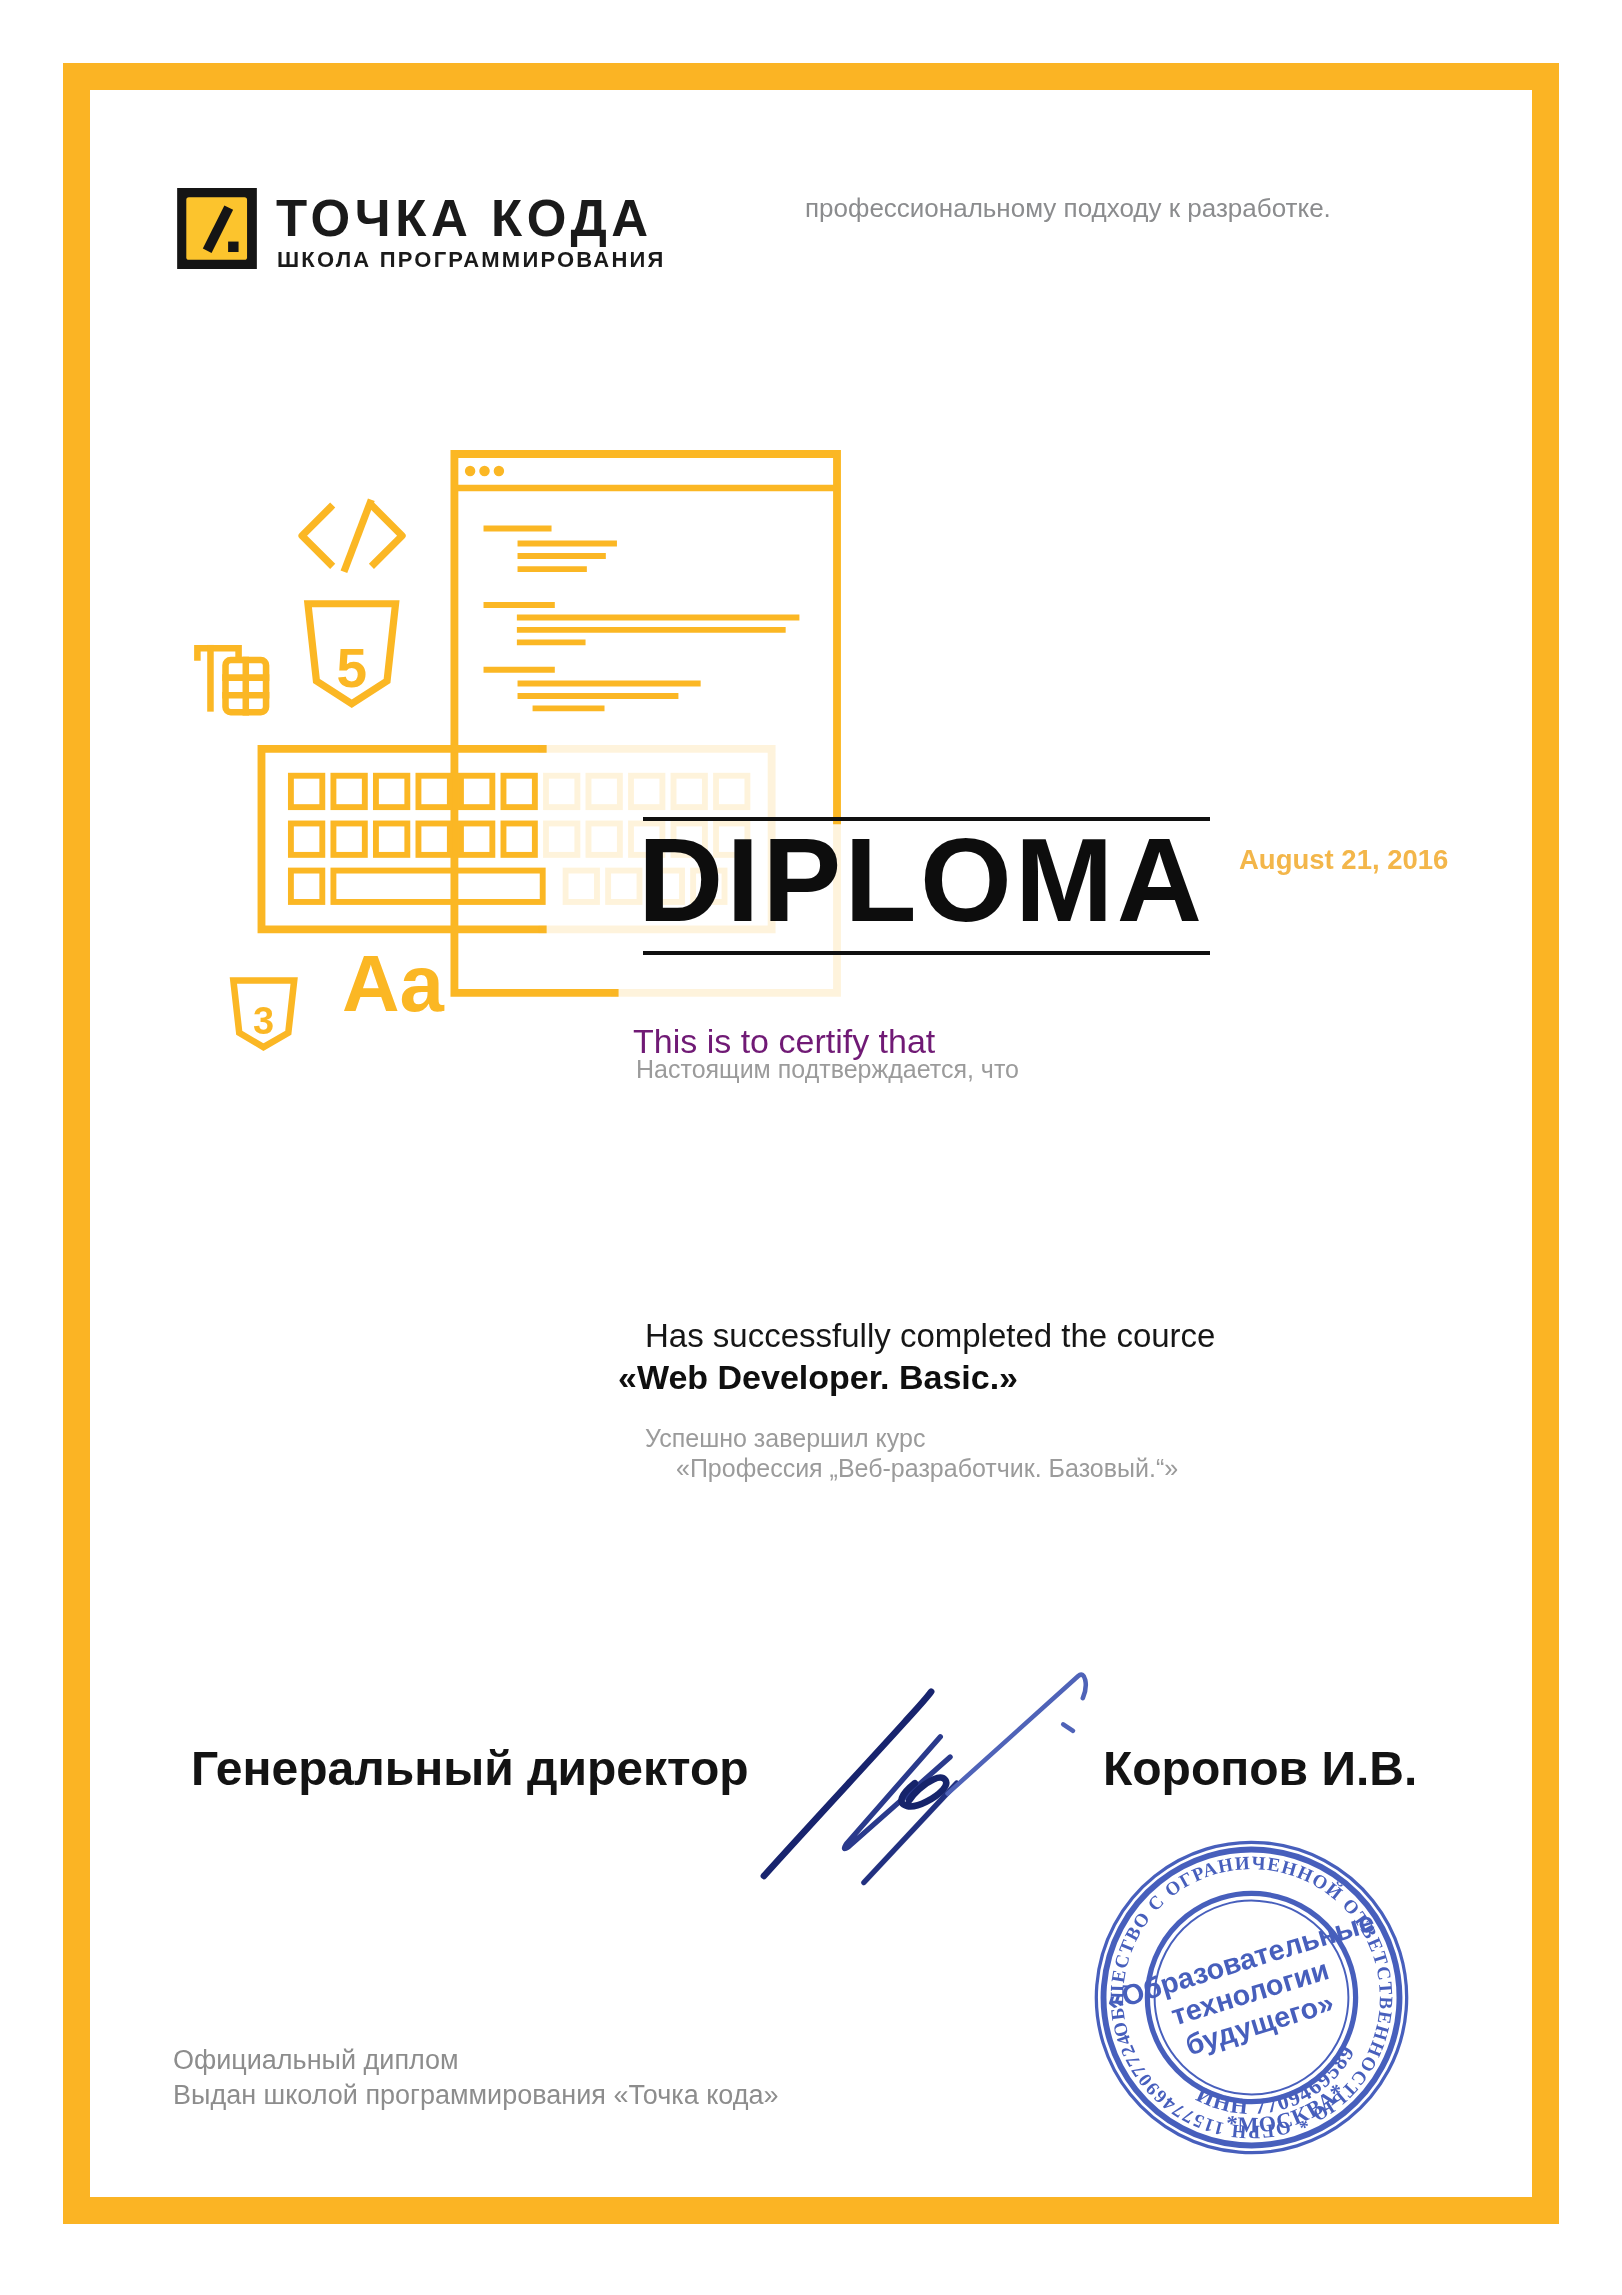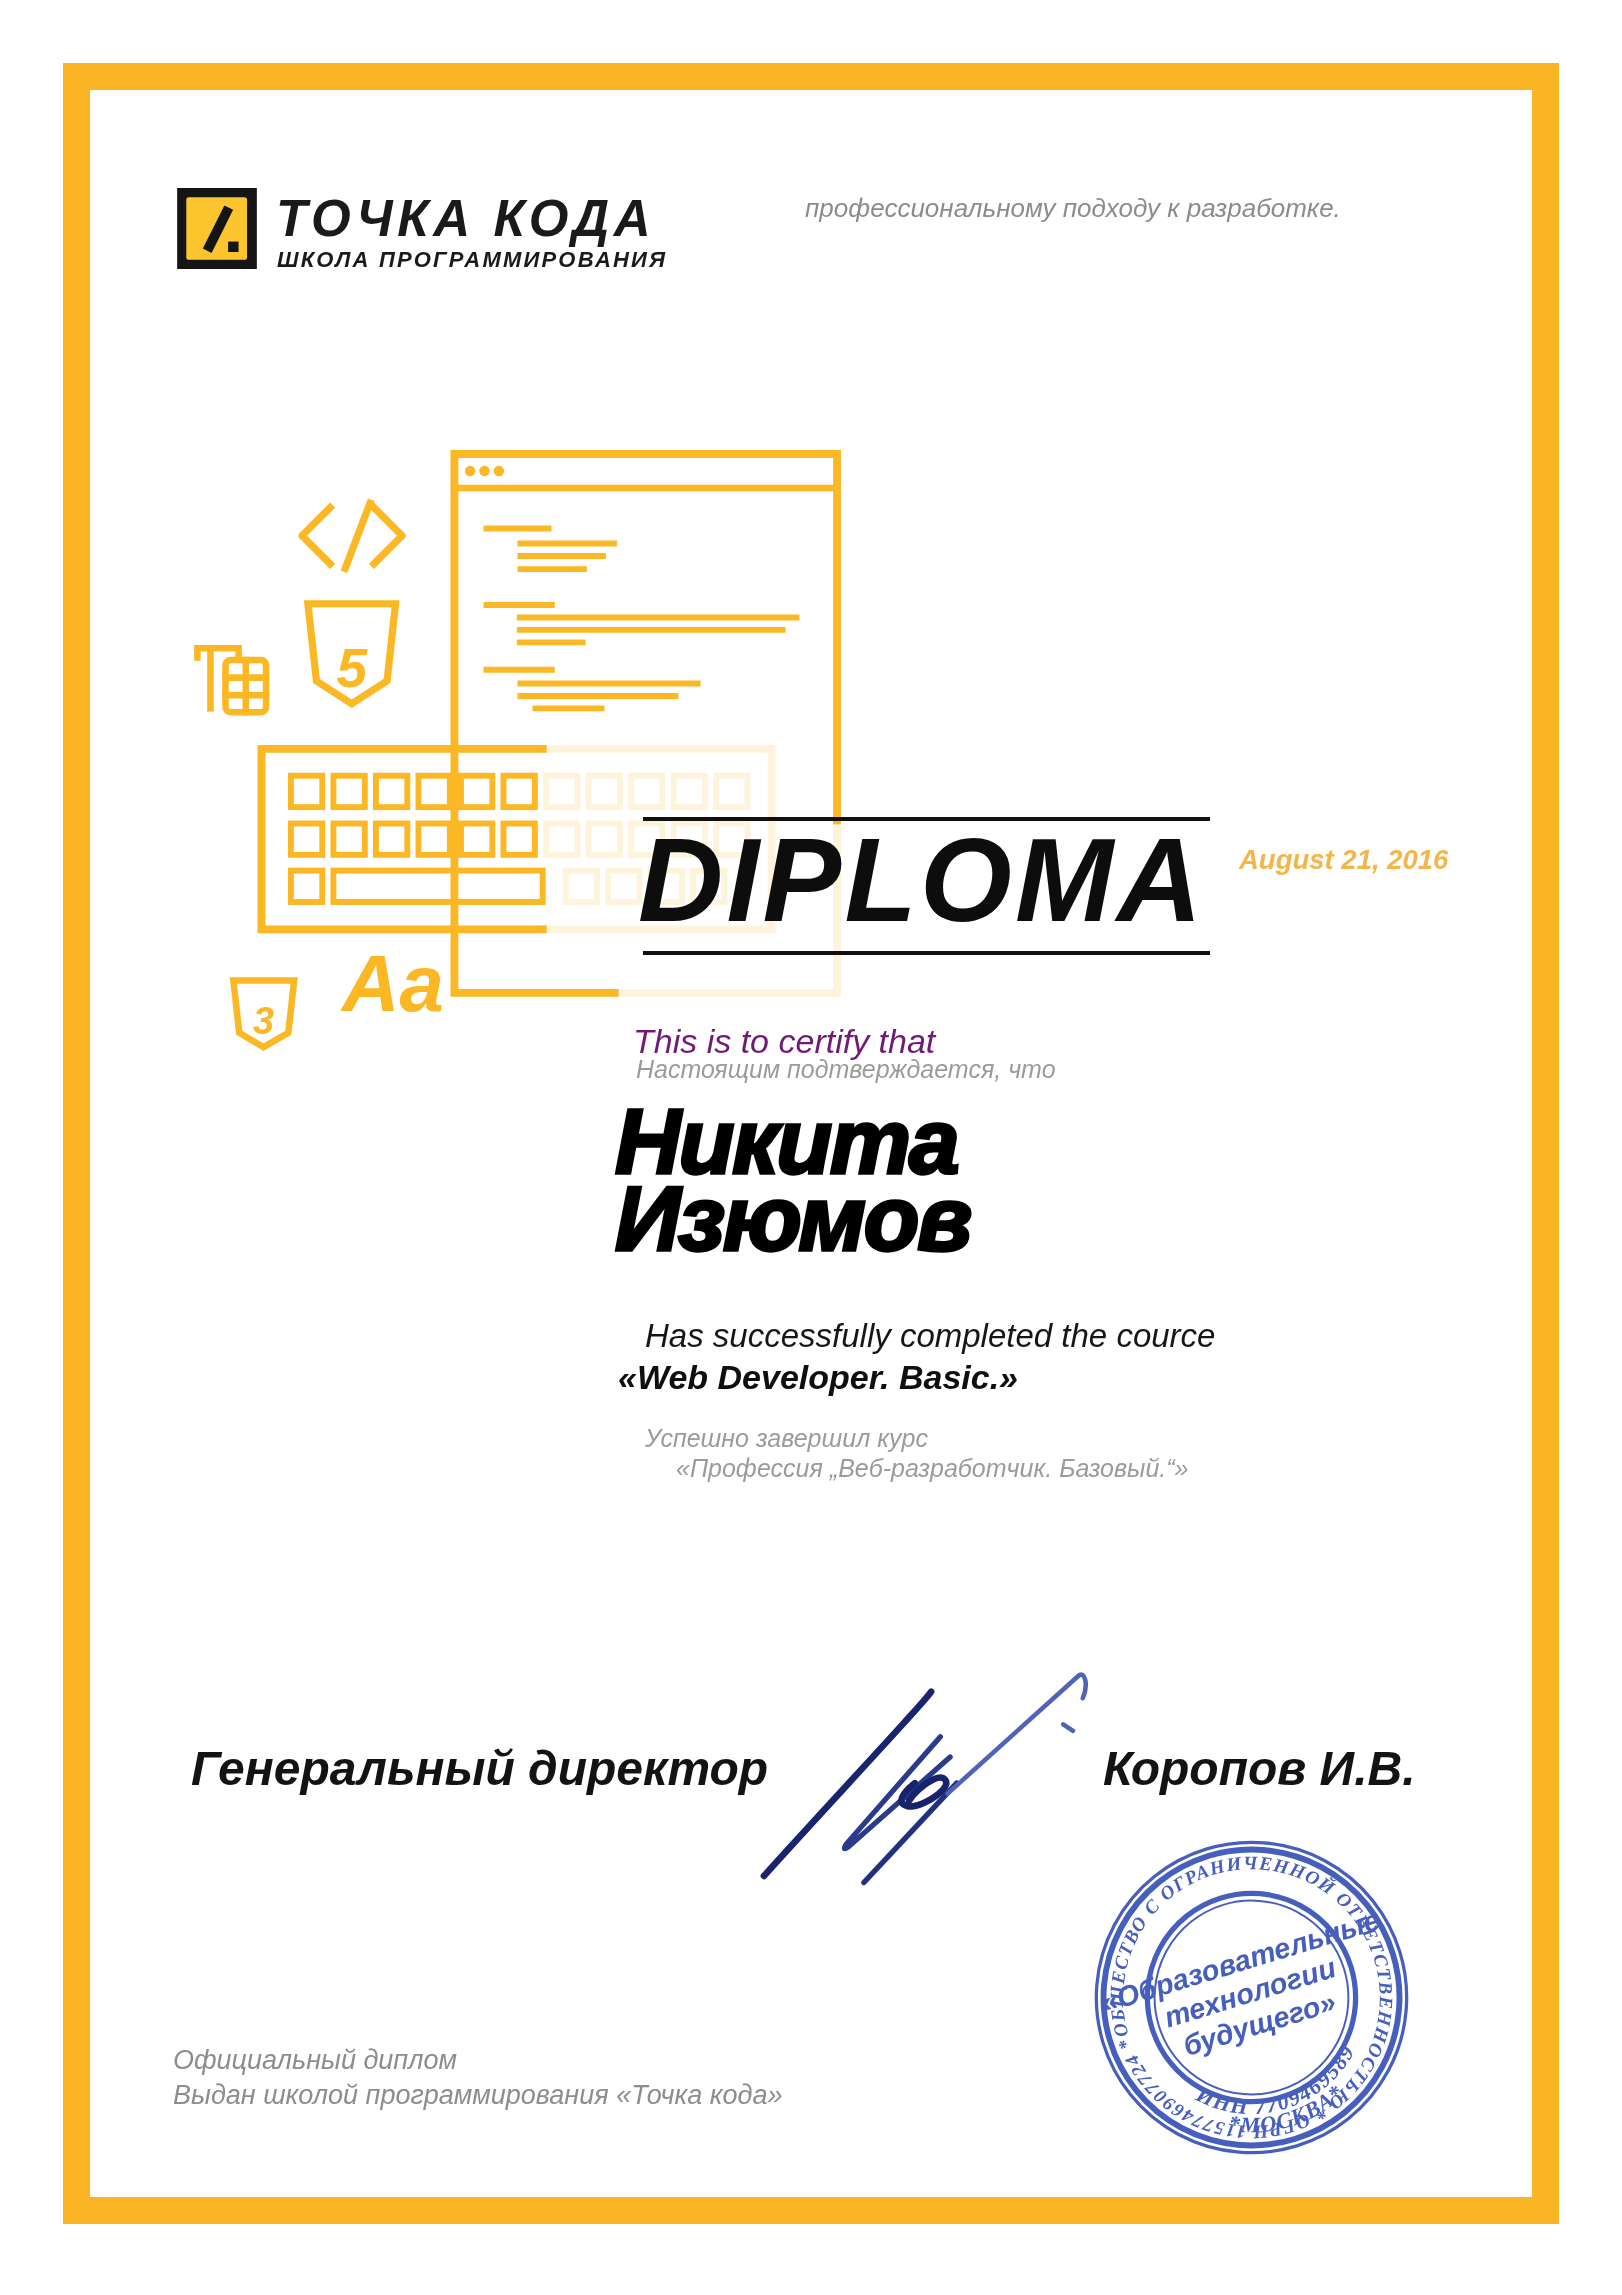--- a/index.html
+++ b/index.html
@@ -1,17 +1,17 @@
 <!DOCTYPE html>
 <html style="font-size:10.5px"><head>
 <meta charset="utf-8">
 <style>
   html,body{margin:0;padding:0;background:#fff;}
   .page{position:relative;width:1613px;height:2295px;background:#fff;overflow:hidden;
-        font-family:"Liberation Sans",sans-serif;color:#121212;font-style:italic;}
+        font-family:"Liberation Sans",sans-serif;color:#121212;}
   .frame{position:absolute;left:63px;top:63px;width:1496px;height:2161px;
          border:27.5px solid #FBB424;box-sizing:border-box;}
   .abs{position:absolute;}
   
   .logo-mark{left:177px;top:188px;width:80px;height:81px;}
   .brand{left:276px;top:189px;font-size:51px;font-weight:bold;letter-spacing:4.6px;color:#1a1a1a;white-space:nowrap;}
   .brand-sub{left:277px;top:247px;font-size:22px;font-weight:bold;letter-spacing:2.2px;color:#1a1a1a;white-space:nowrap;}
   
   .intro{left:805px;top:192px;font-size:26px;line-height:33px;color:#8B8C8E;}
   
@@ -157,24 +157,20 @@
   </svg>
 
   <div class="abs rule rule-top"></div>
   <div class="abs diploma-title">DIPLOMA</div>
   <div class="abs rule rule-bottom"></div>
   <div class="abs diploma-date">August 21, 2016</div>
 
   <div class="abs certify-en">This is to certify that</div>
   <div class="abs certify-ru">Настоящим подтверждается, что</div>
 
-  <div class="abs student">
-    <div>Никита</div>
-    <div>Изюмов</div>
-  </div>
 
   <div class="abs course-en">Has successfully completed the cource</div>
   <div class="abs course-title">«Web Developer. Basic.»</div>
   <div class="abs course-ru1">Успешно завершил курс</div>
   <div class="abs course-ru2">«Профессия „Веб-разработчик. Базовый.“»</div>
 
   <div class="abs role">Генеральный директор</div>
   <div class="abs director">Коропов И.В.</div>
 
   <svg class="abs signature" viewBox="1100 2380 650 560">

